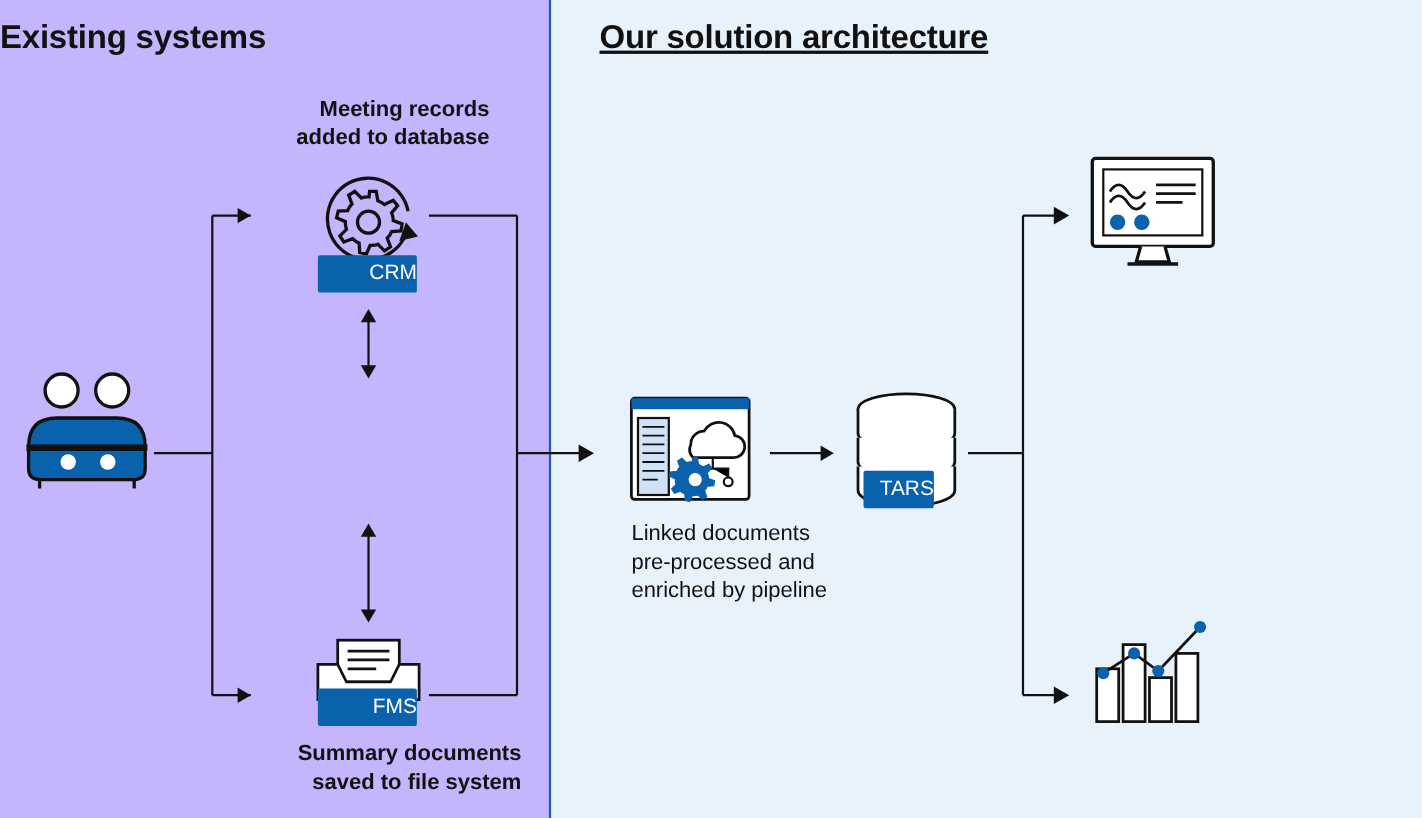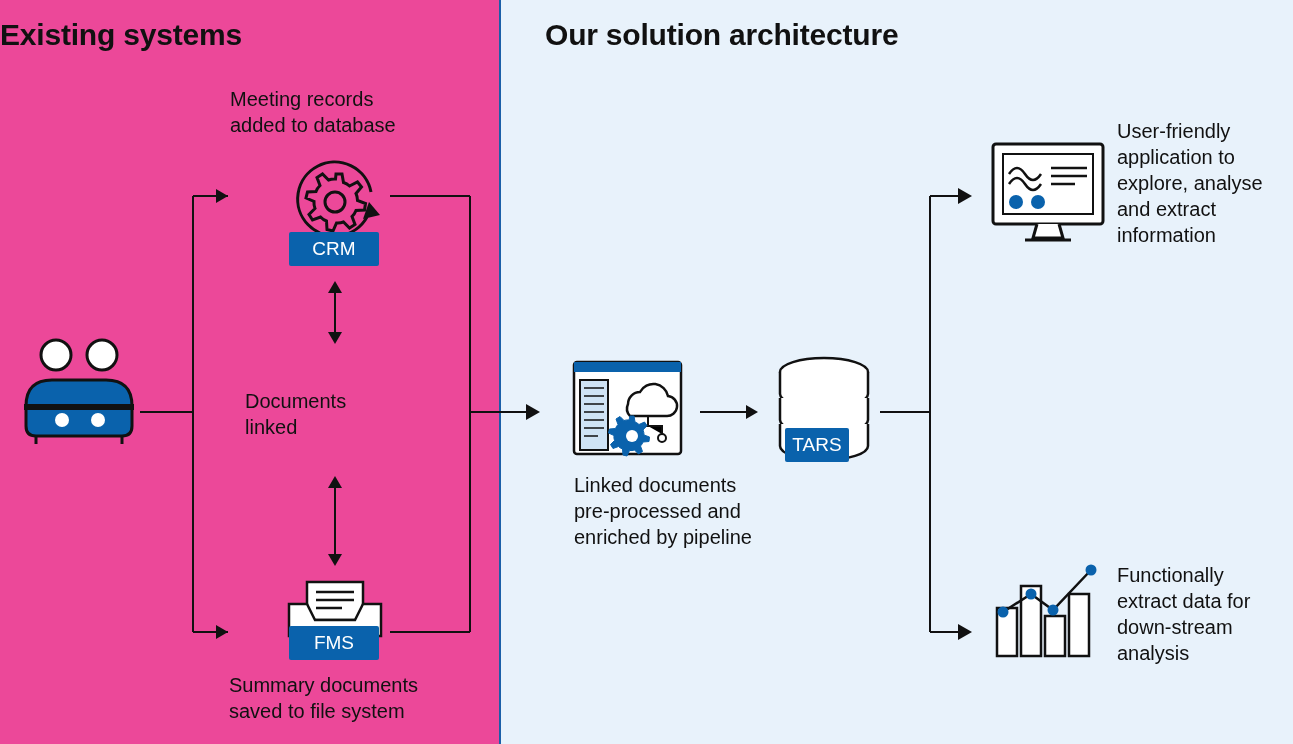--- a/index.html
+++ b/index.html
@@ -11,21 +11,21 @@
     height: 744px;
     background: #ffffff;
     font-family: "Liberation Sans", sans-serif;
     color: #111111;
     overflow: hidden;
   }
   #canvas {
     position: relative;
     width: 1293px;
     height: 744px;
-    background: #ec4899;
+    background: #c4b5fd;
   }
   .panel-right-bg {
     position: absolute;
     left: 501px;
     top: 0;
     width: 792px;
     height: 744px;
     background: #e8f2fb;
   }
   .divider {
@@ -38,36 +38,36 @@
   }
   .heading {
     position: absolute;
     font-size: 30px;
     font-weight: bold;
     letter-spacing: -0.2px;
     color: #111111;
     white-space: nowrap;
   }
   #heading-left { left: 0px; top: 18px; }
-  #heading-right { left: 545px; top: 18px; }
+  #heading-right { left: 545px; top: 18px; text-decoration: underline; }
 
   .cap {
     position: absolute;
     font-size: 20px;
     line-height: 26px;
     color: #111111;
   }
-  .cap.center { text-align: left; }
+  .cap.center { text-align: right; font-weight: bold; }
 
   .box-label {
     position: absolute;
     background: #0a62ac;
     color: #ffffff;
     font-size: 19px;
-    text-align: center;
+    text-align: right;
     line-height: 34px;
     height: 34px;
     border-radius: 2px;
   }
 
   svg { display: block; }
   .ln { stroke: #111111; stroke-width: 2; fill: none; }
   .lnhead { fill: #111111; }
 
   
@@ -151,21 +151,20 @@
   <div class="gear">
     <svg width="110" height="100" viewBox="0 0 110 100">
       <path d="M90 42 a37 37 0 1 0 -4 25" fill="none" stroke="#111111" stroke-width="3"></path>
       <path d="M88 52 l-6 17 l17 -4 z" fill="#111111"></path>
       <path d="M55 24 l6 0 1.5 8.5 a16 16 0 0 1 6 3.5 l8 -4 4 5 -5.5 6.5 a16 16 0 0 1 1.5 7 l8 3 -1 6.5 -8.5 0.5 a16 16 0 0 1 -4 6 l3 8 -5.5 3.5 -6 -6 a16 16 0 0 1 -7 1 l-3.5 8 -6 -1.5 -0.5 -8.5 a16 16 0 0 1 -6 -4 l-8 3 -3.5 -5.5 6 -6 a16 16 0 0 1 -1 -7 l-8 -3.5 1.5 -6 8.5 -0.5 a16 16 0 0 1 4 -6 l-3 -8 5.5 -3.5 6 6 a16 16 0 0 1 7 -1 z" fill="none" stroke="#111111" stroke-width="3"></path>
       <circle cx="54" cy="52" r="10" fill="none" stroke="#111111" stroke-width="3"></circle>
     </svg>
   </div>
   <div class="box-label" id="label-crm" style="left:289px; top:232px; width:90px;">CRM</div>
 
-  <div class="cap center" id="cap-linked" style="left:245px; top:388px; width:185px;">Documents<br>linked</div>
 
   <div class="files">
     <svg width="100" height="62" viewBox="0 0 100 62">
       <rect x="22" y="4" width="56" height="38" fill="#ffffff" stroke="#111111" stroke-width="2.5"></rect>
       <path d="M31 14 h38 M31 22 h38 M31 30 h26" stroke="#111111" stroke-width="2.5"></path>
       <path d="M4 26 h18 l8 16 h40 l8 -16 h18 v32 h-92 z" fill="#ffffff" stroke="#111111" stroke-width="2.5"></path>
     </svg>
   </div>
   <div class="box-label" id="label-fms" style="left:289px; top:626px; width:90px;">FMS</div>
   <div class="cap center" id="cap-fms-below" style="left:229px; top:672px; width:245px;">Summary documents<br>saved to file system</div>
@@ -204,30 +203,28 @@
       <rect x="14" y="14" width="90" height="60" fill="#ffffff" stroke="#111111" stroke-width="2"></rect>
       <path d="M20 34 q8 -12 16 0 t16 0" fill="none" stroke="#111111" stroke-width="2.5"></path>
       <path d="M20 44 q8 -12 16 0 t16 0" fill="none" stroke="#111111" stroke-width="2.5"></path>
       <path d="M62 28 h36 M62 36 h36 M62 44 h24" stroke="#111111" stroke-width="2.5"></path>
       <circle cx="27" cy="62" r="7" fill="#0a62ac"></circle>
       <circle cx="49" cy="62" r="7" fill="#0a62ac"></circle>
       <path d="M48 84 l-4 14 h30 l-4 -14" fill="#ffffff" stroke="#111111" stroke-width="3"></path>
       <path d="M36 100 h46" stroke="#111111" stroke-width="3"></path>
     </svg>
   </div>
-  <div class="cap" id="cap-monitor" style="left:1117px; top:118px; width:175px;">User-friendly<br>application to<br>explore, analyse<br>and extract<br>information</div>
 
   <div class="chart">
     <svg width="110" height="106" viewBox="0 0 110 106">
       <rect x="4" y="52" width="20" height="48" fill="#ffffff" stroke="#111111" stroke-width="2.5"></rect>
       <rect x="28" y="30" width="20" height="70" fill="#ffffff" stroke="#111111" stroke-width="2.5"></rect>
       <rect x="52" y="60" width="20" height="40" fill="#ffffff" stroke="#111111" stroke-width="2.5"></rect>
       <rect x="76" y="38" width="20" height="62" fill="#ffffff" stroke="#111111" stroke-width="2.5"></rect>
       <path d="M10 56 l28 -18 l22 16 l38 -40" fill="none" stroke="#111111" stroke-width="2.5"></path>
       <circle cx="10" cy="56" r="5.5" fill="#0a62ac"></circle>
       <circle cx="38" cy="38" r="5.5" fill="#0a62ac"></circle>
       <circle cx="60" cy="54" r="5.5" fill="#0a62ac"></circle>
       <circle cx="98" cy="14" r="5.5" fill="#0a62ac"></circle>
     </svg>
   </div>
-  <div class="cap" id="cap-chart" style="left:1117px; top:562px; width:175px;">Functionally<br>extract data for<br>down-stream<br>analysis</div>
 
 </div>
 
 </body></html>

